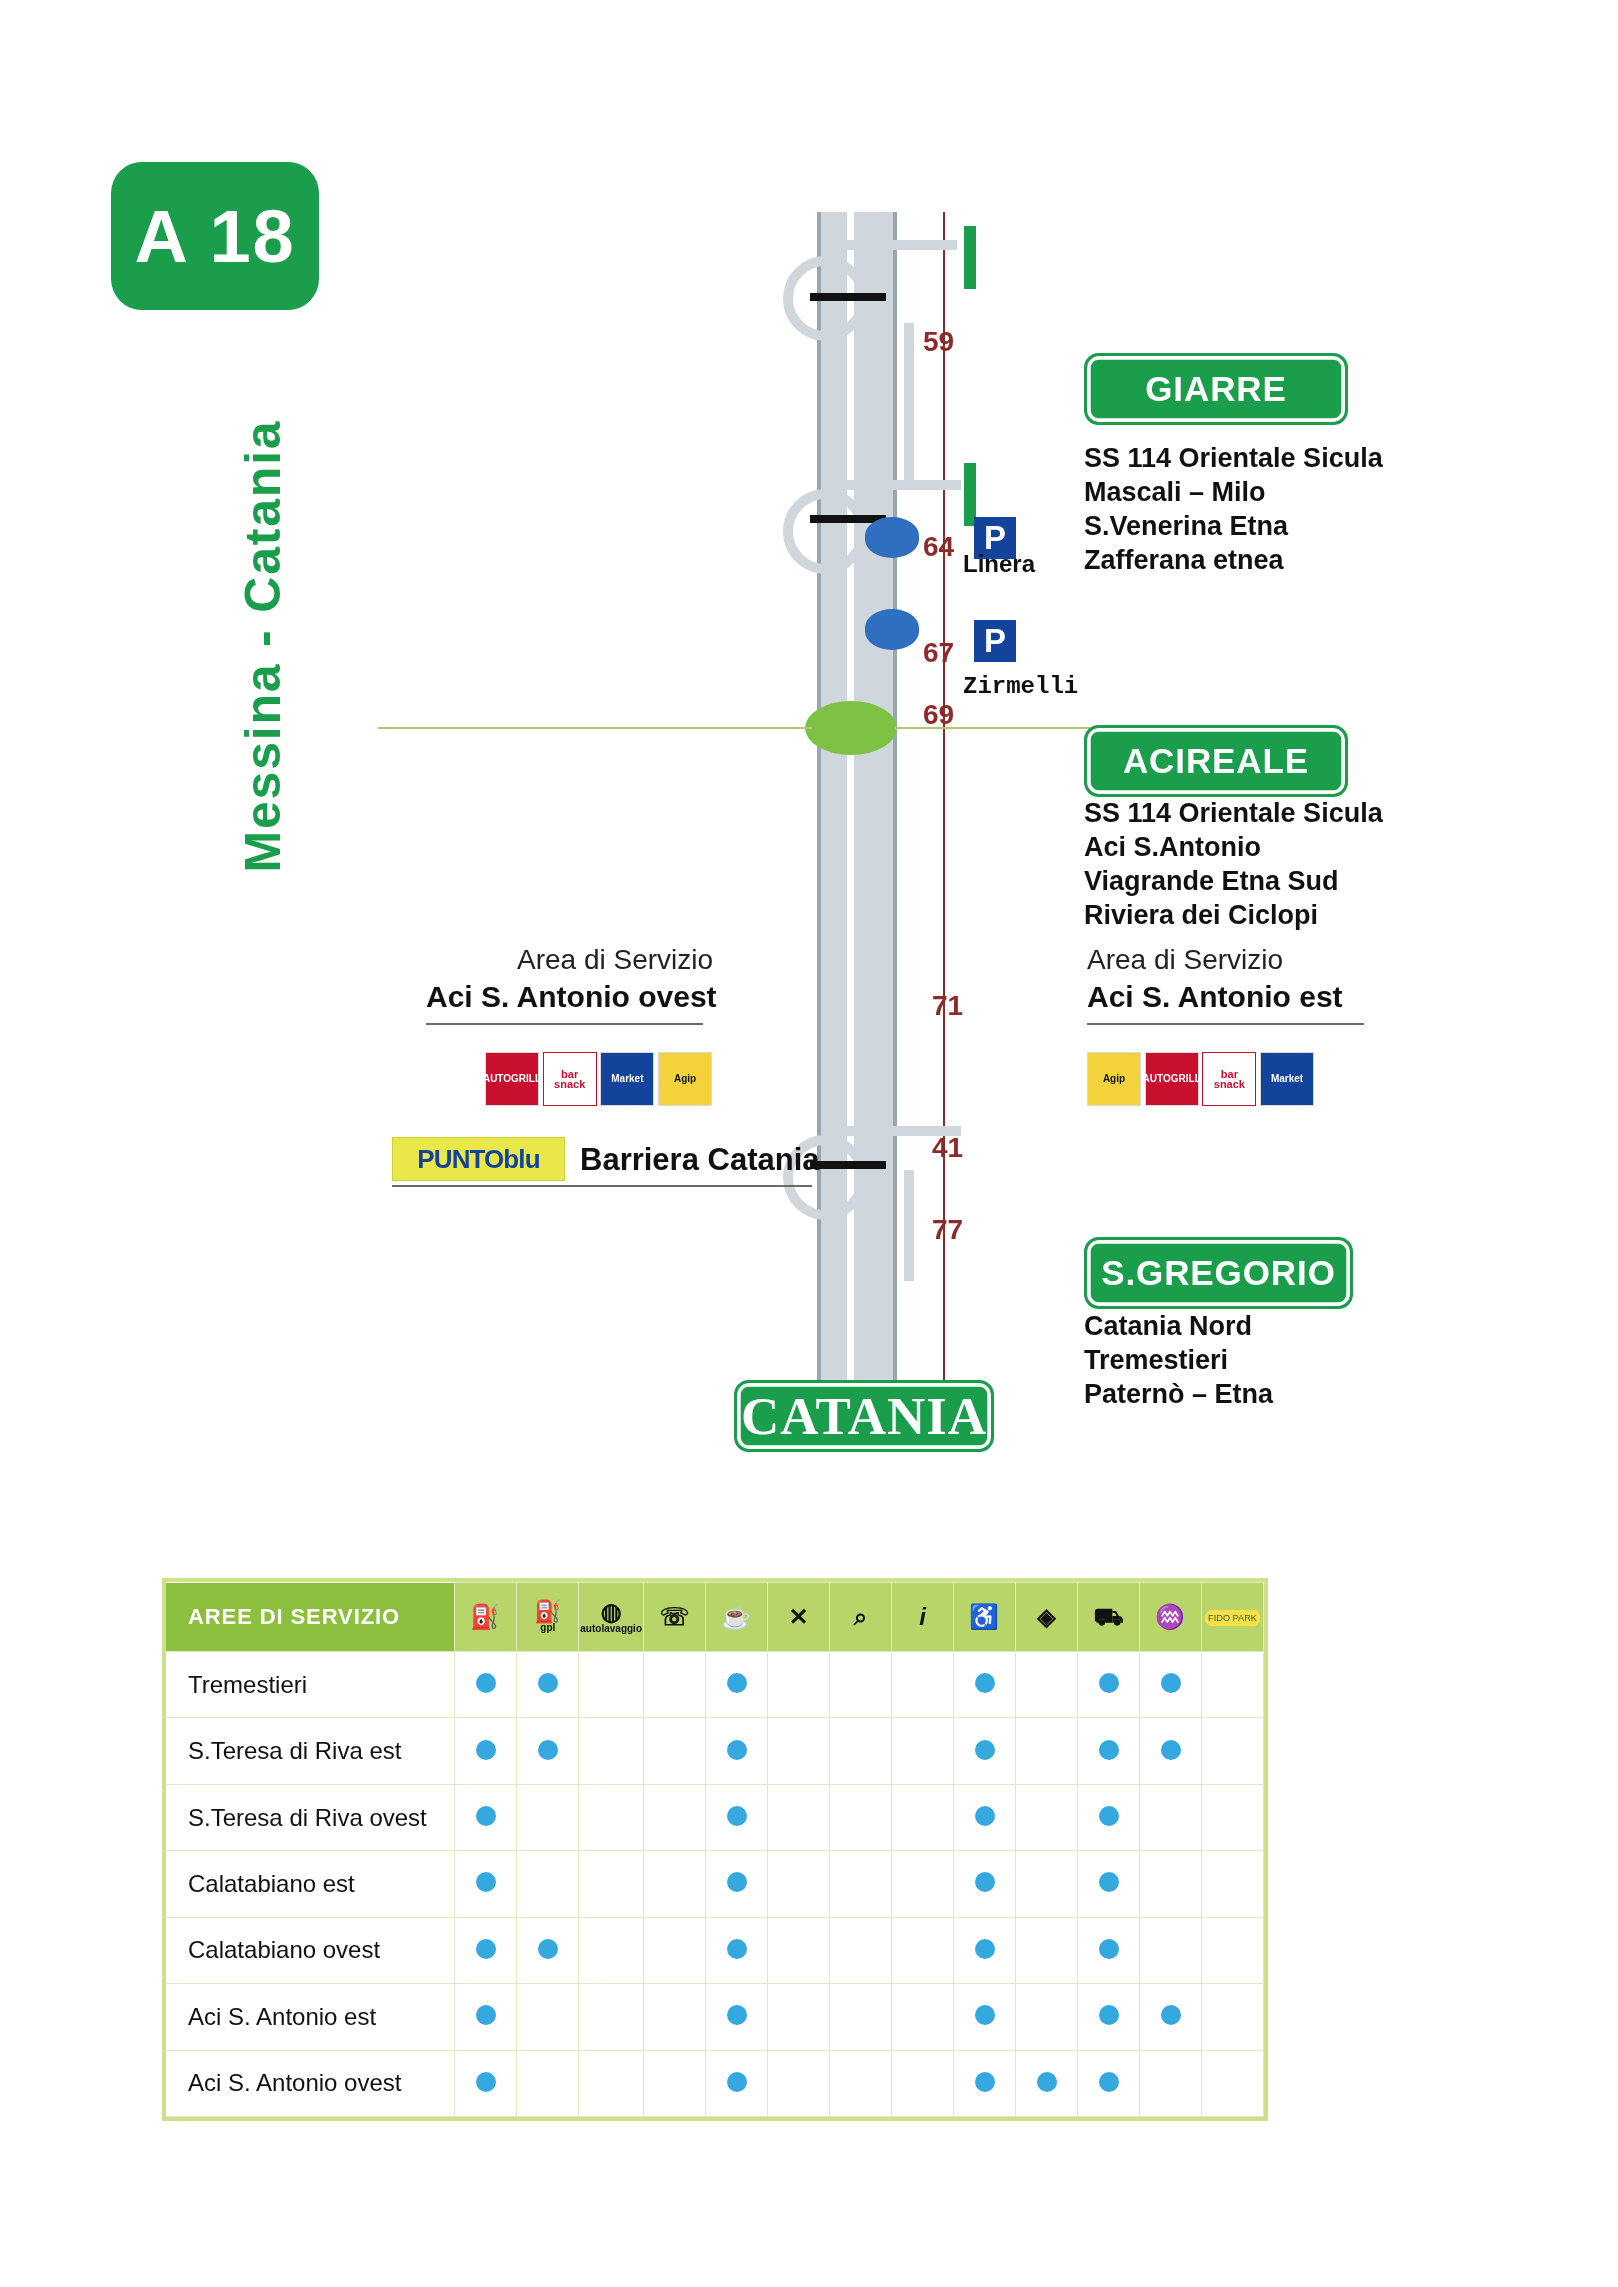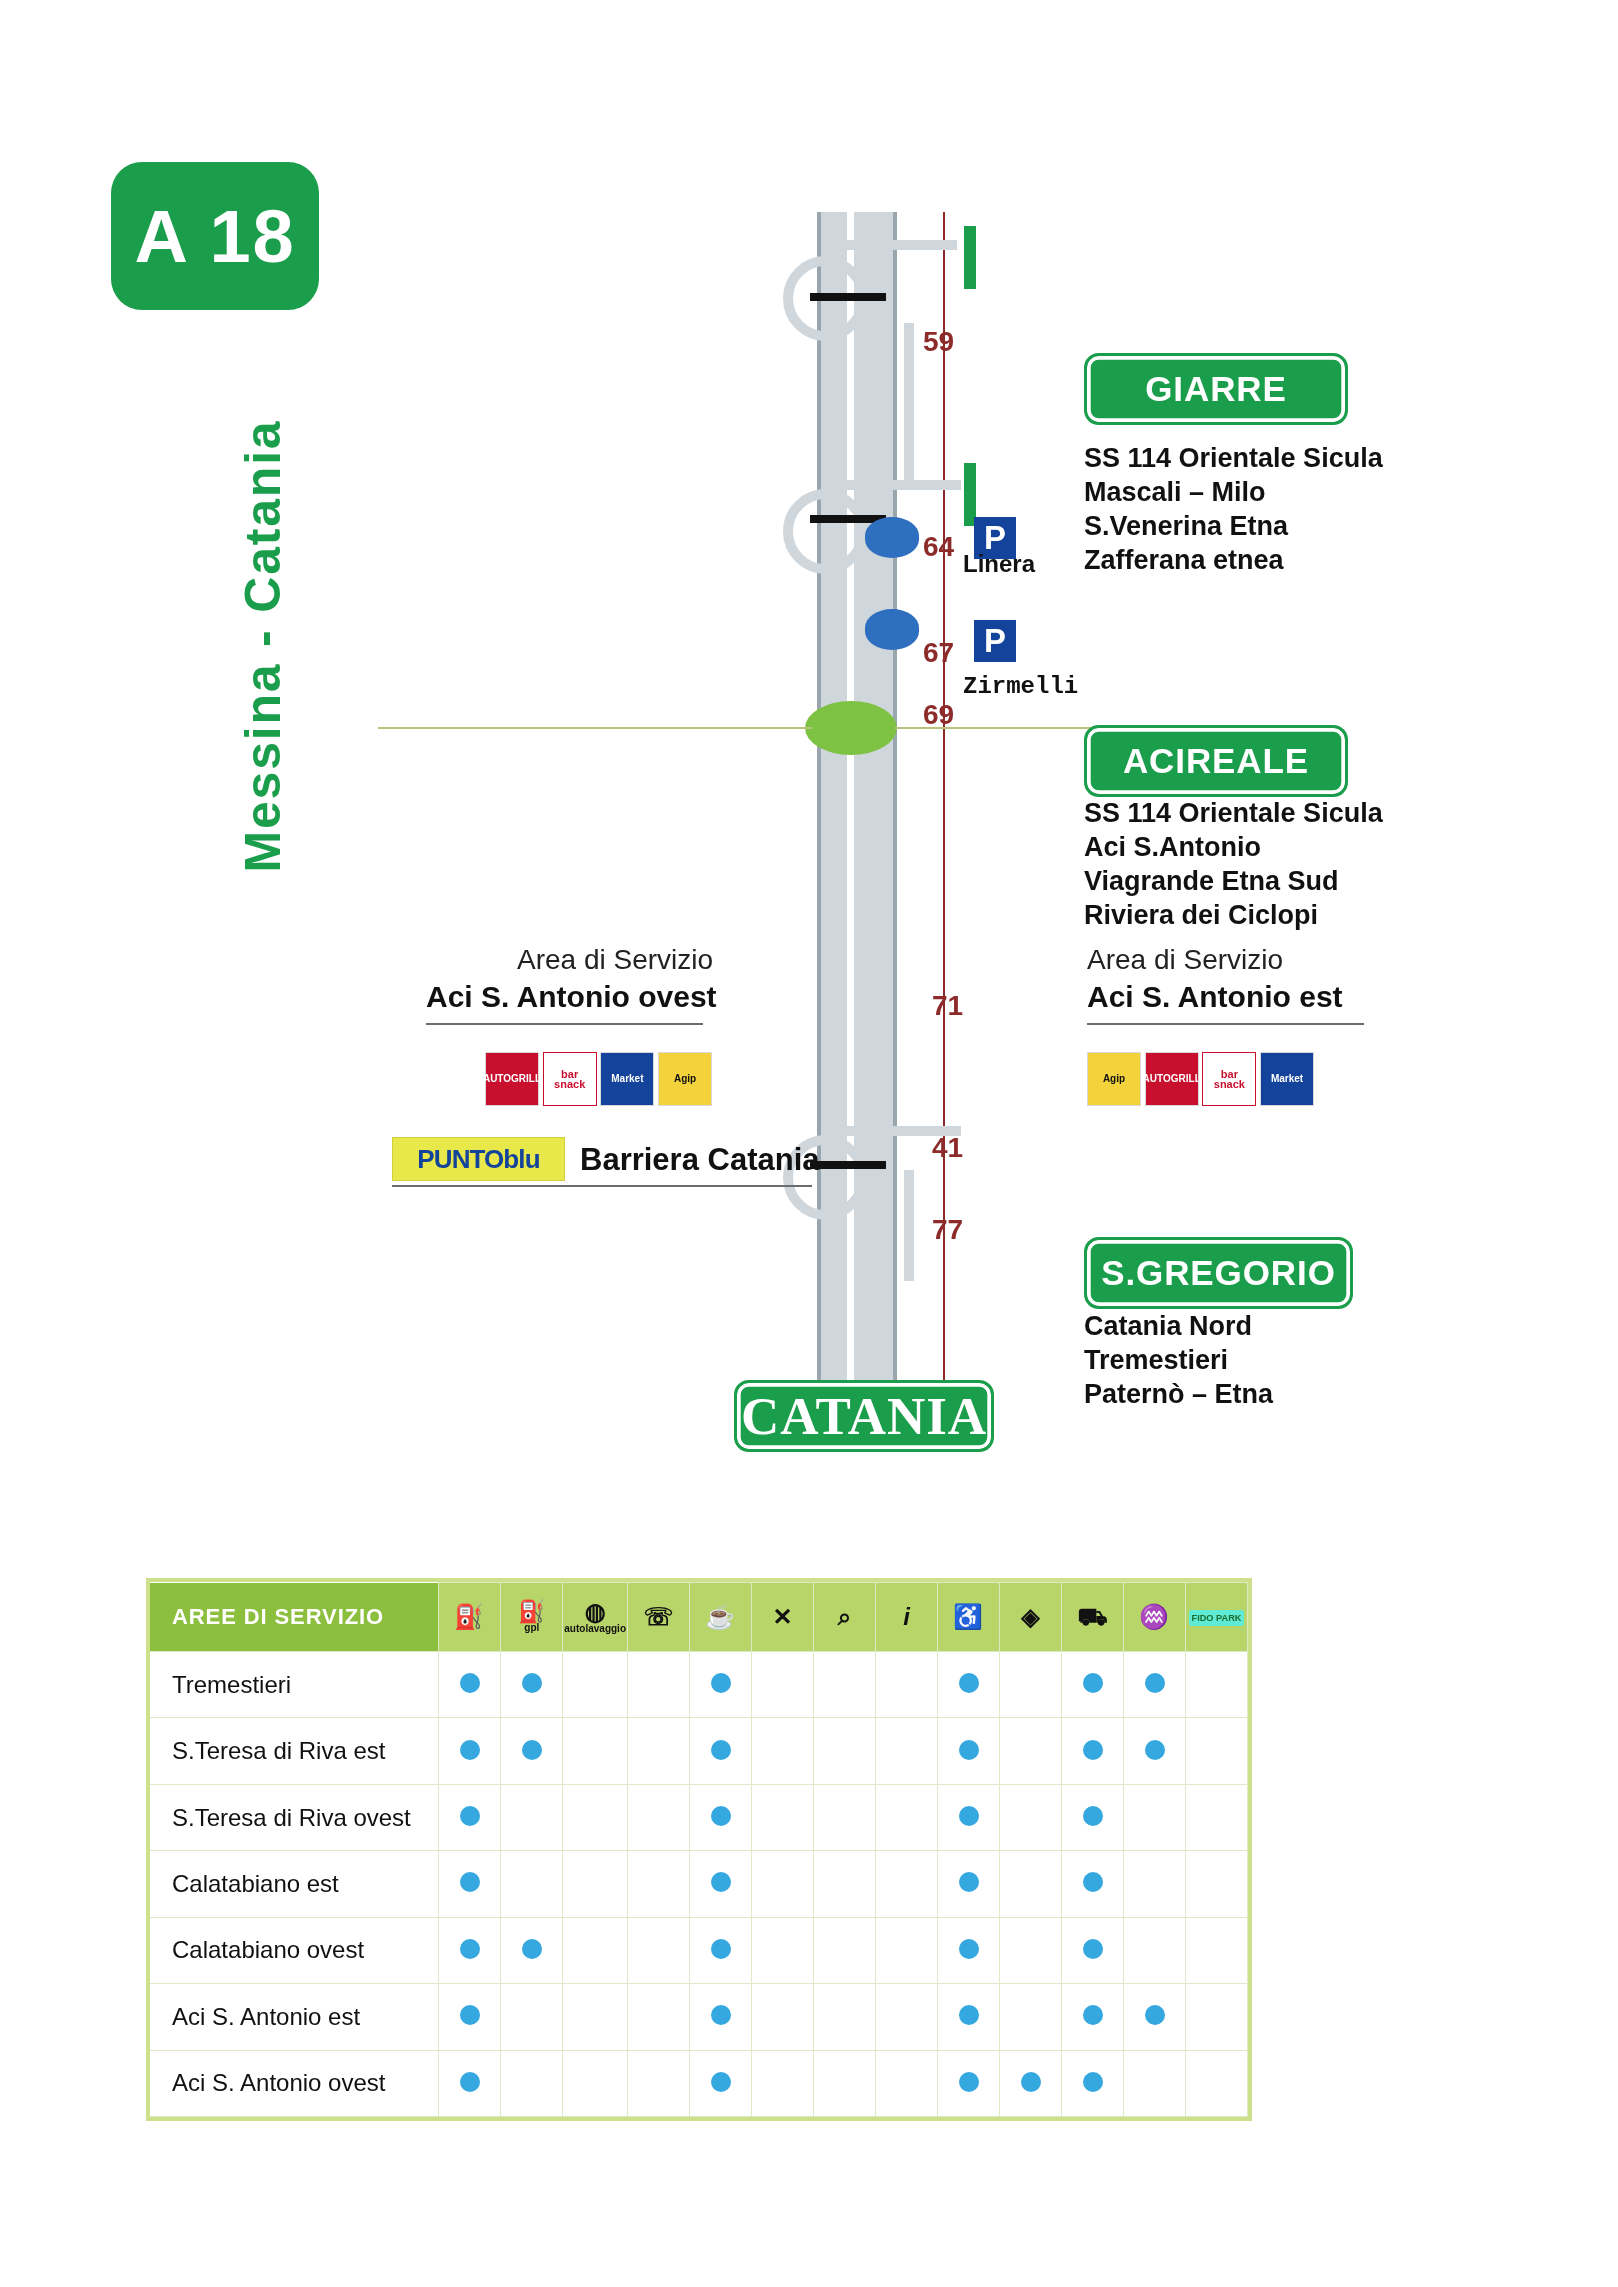--- a/index.html
+++ b/index.html
@@ -67,36 +67,36 @@
   .chip.market{background:#14439b;}
   .chip.agip{background:#f3d23b;color:#111;}
 
   
   .puntoblu{position:absolute;width:171px;height:42px;background:#e9e84a;border:1.8px solid #cfce3c;
             display:flex;align-items:center;justify-content:center;}
   .puntoblu span{color:#14439b;font-weight:bold;font-size:26px;letter-spacing:-0.9px;}
   .barriera{position:absolute;font-size:31px;font-weight:bold;color:#111;}
 
   
-  .table-wrap{position:absolute;left:146px;top:1578px;width:1098px;height:535px;
+  .table-wrap{position:absolute;left:162px;top:1578px;width:1098px;height:535px;
               border:4.6px solid #cfe08a;background:#ffffff;}
   table{border-collapse:collapse;width:100%;height:100%;}
   thead th{background:#b8d56a;height:66px;}
   thead th.first{background:#8dbf3f;color:#ffffff;font-weight:bold;font-size:22px;letter-spacing:0.9px;
                  text-align:left;padding-left:22px;}
   tbody td{border:0.9px solid #dfe9c6;height:57px;}
   tbody td.name{text-align:left;padding-left:22px;font-size:24px;color:#111;border-left:none;}
   tbody td.dotcell{text-align:center;}
   .dot{display:inline-block;width:20px;height:20px;border-radius:50%;background:#35a8e0;}
   thead th.icon{width:59px;border:0.9px solid #dfe9c6;}
   .ico{font-size:24px;color:#111;line-height:1;display:block;text-align:center;}
   .ico small{display:block;font-size:10px;font-weight:bold;}
   .ico-gpl{font-size:22px;}
-  .fidopark{display:inline-block;background:#5eead4;color:#1a6e2e;font-size:9.2px;font-weight:bold;
-            padding:3.7px 2.8px;border-radius:2px;line-height:9.2px;}
+  .fidopark{display:inline-block;background:#fde047;color:#1a6e2e;font-size:9.2px;font-weight:normal;
+            padding:3.7px 2.8px;border-radius:7px;line-height:9.2px;}
 </style>
 </head>
 <body>
 
 <div class="shield">
   <span>A 18</span>
 </div>
 
 <div class="route-name">
   <span>Messina - Catania</span>

